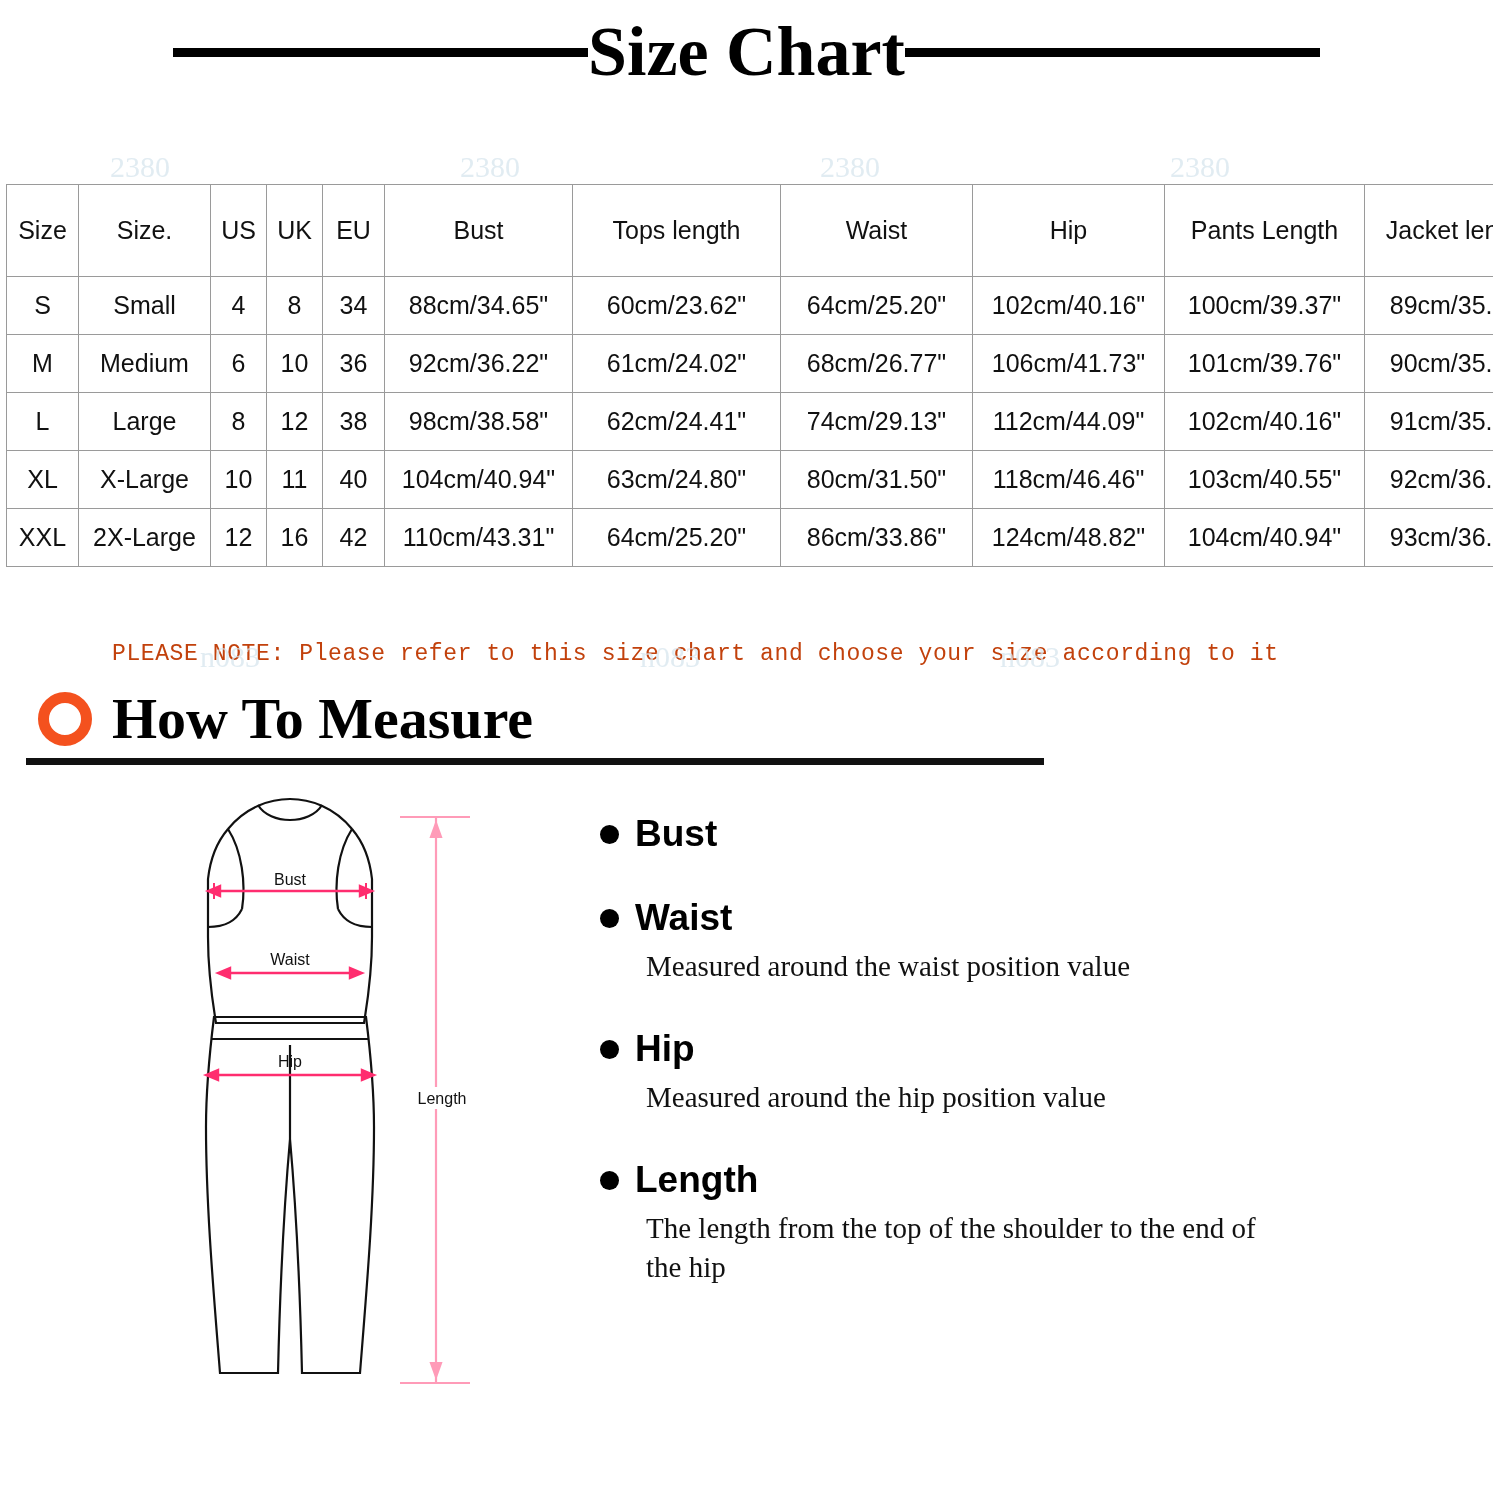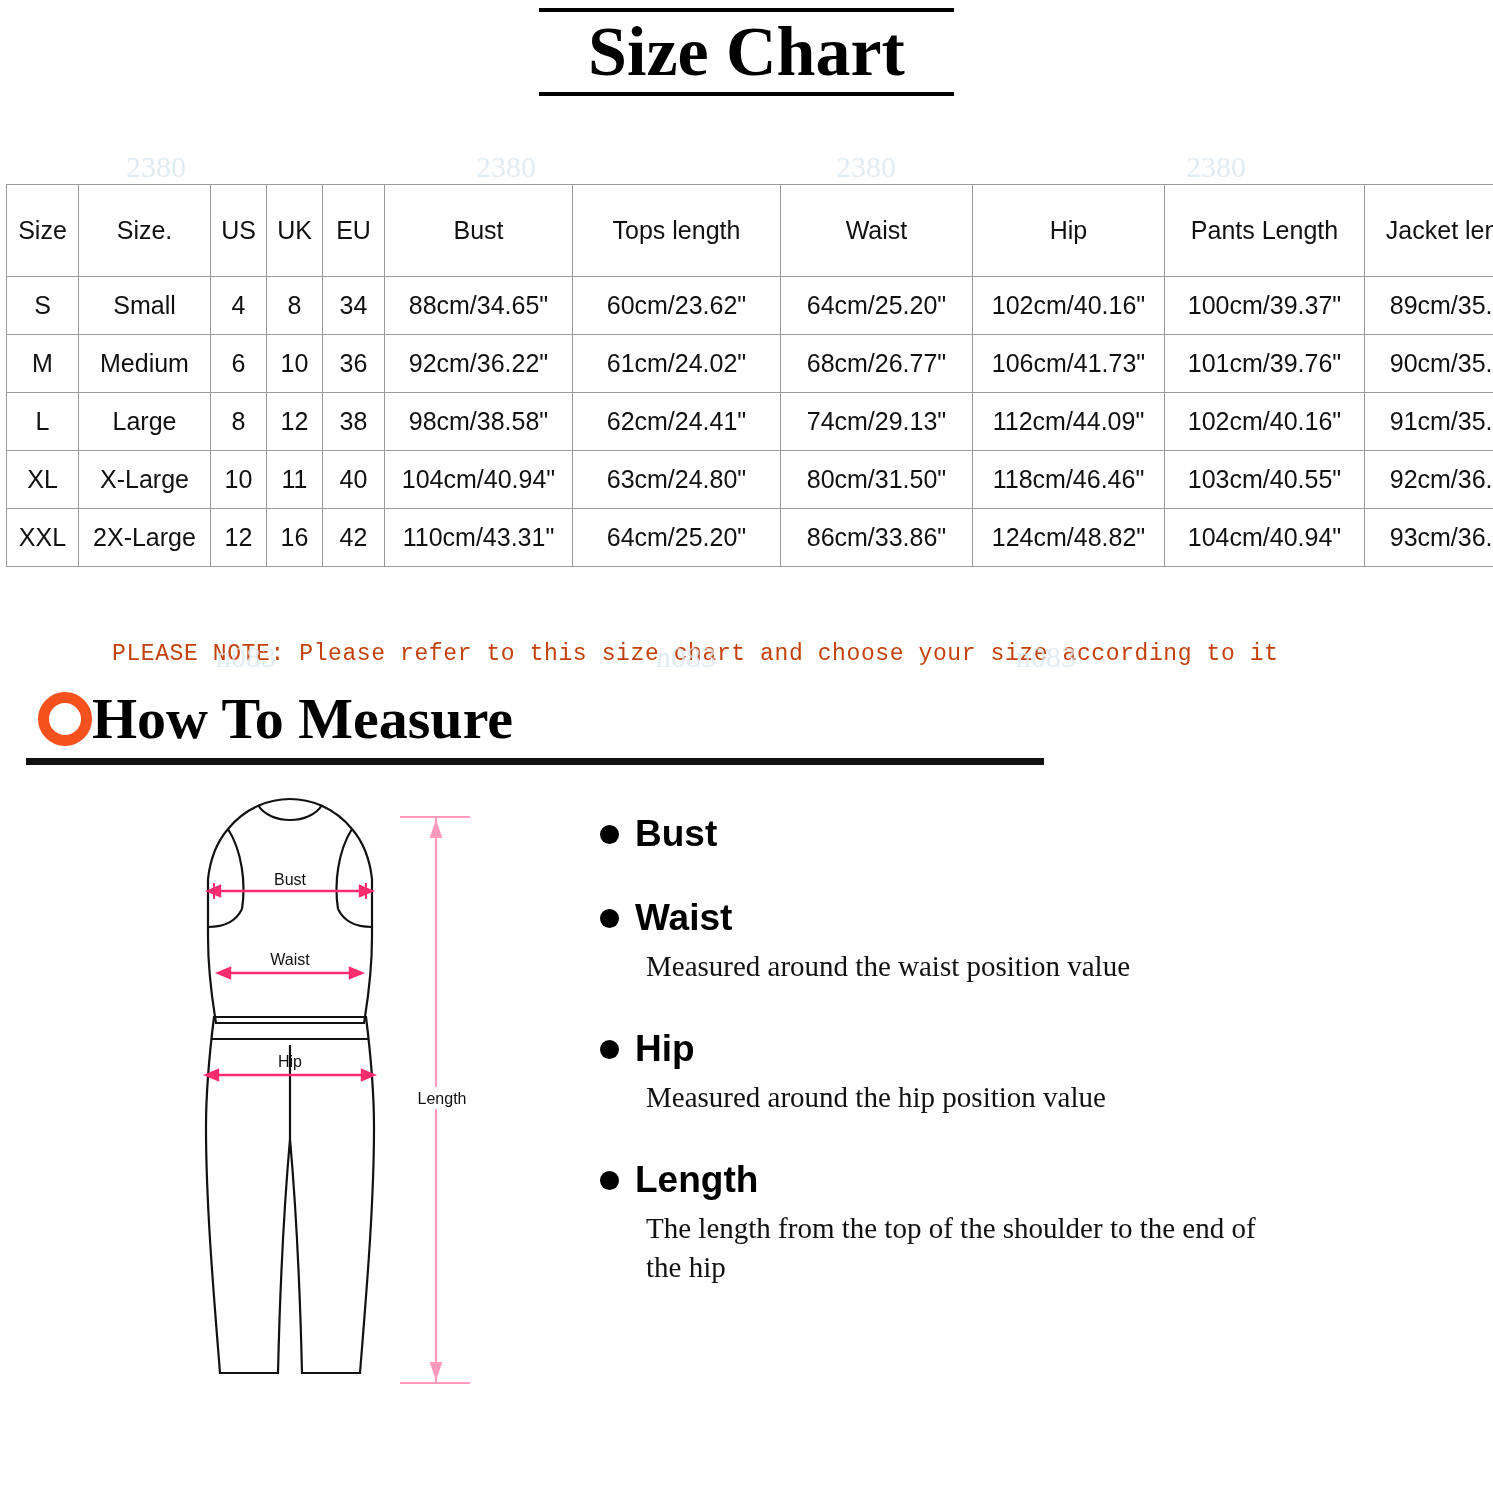--- a/index.html
+++ b/index.html
@@ -17,21 +17,20 @@
     overflow: hidden;
   }
 
   
   .title-row {
     display: flex;
     align-items: center;
     justify-content: center;
     padding-top: 8px;
     height: 96px;
-    flex-direction: column;
   }
   .title-rule {
     height: 9px;
     background: #000;
   }
   .title-rule.left { width: 415px; }
   .title-rule.right { width: 415px; }
   .main-title {
     font-family: "Liberation Serif", serif;
     font-weight: bold;
@@ -85,20 +84,21 @@
     color: #c2410c;
     font-family: "Liberation Mono", monospace;
     font-size: 23px;
     letter-spacing: 0.6px;
   }
 
   
   .htm-row {
     display: flex;
     align-items: center;
+    gap: 20px;
     margin: 18px 0 0 38px;
   }
   .htm-ring {
     width: 54px;
     height: 54px;
     border-radius: 50%;
     border: 11px solid #f4511e;
     flex: 0 0 auto;
   }
   .htm-title {
@@ -163,21 +163,20 @@
 
   
   .wm {
     position: absolute;
     color: #d8e6ee;
     font-family: "Liberation Serif", serif;
     font-size: 30px;
     opacity: 0.75;
     pointer-events: none;
     user-select: none;
-    margin-left: 16px;
   }
 </style>
 </head>
 <body>
 
 <div class="wm" style="left:110px; top:150px;">2380</div>
 <div class="wm" style="left:460px; top:150px;">2380</div>
 <div class="wm" style="left:820px; top:150px;">2380</div>
 <div class="wm" style="left:1170px; top:150px;">2380</div>
 <div class="wm" style="left:200px; top:640px;">n083</div>

